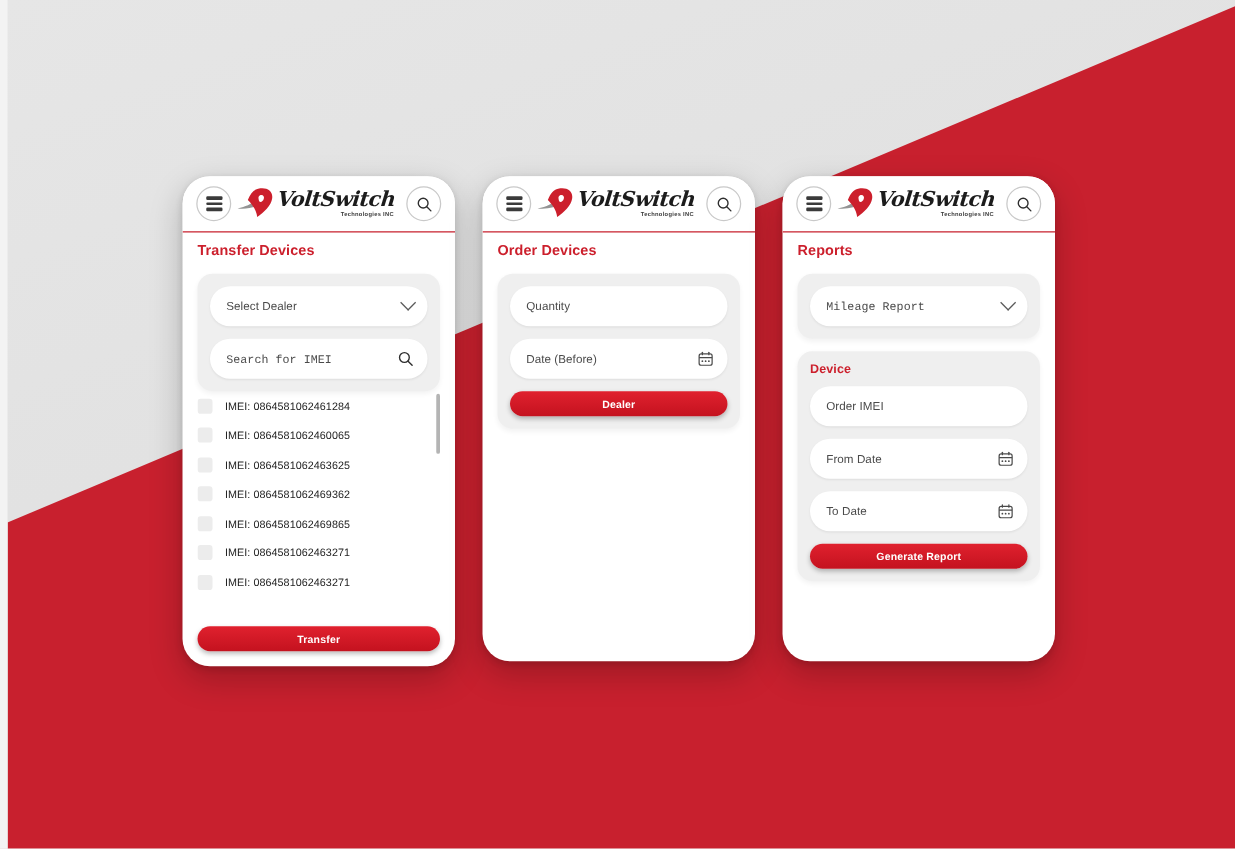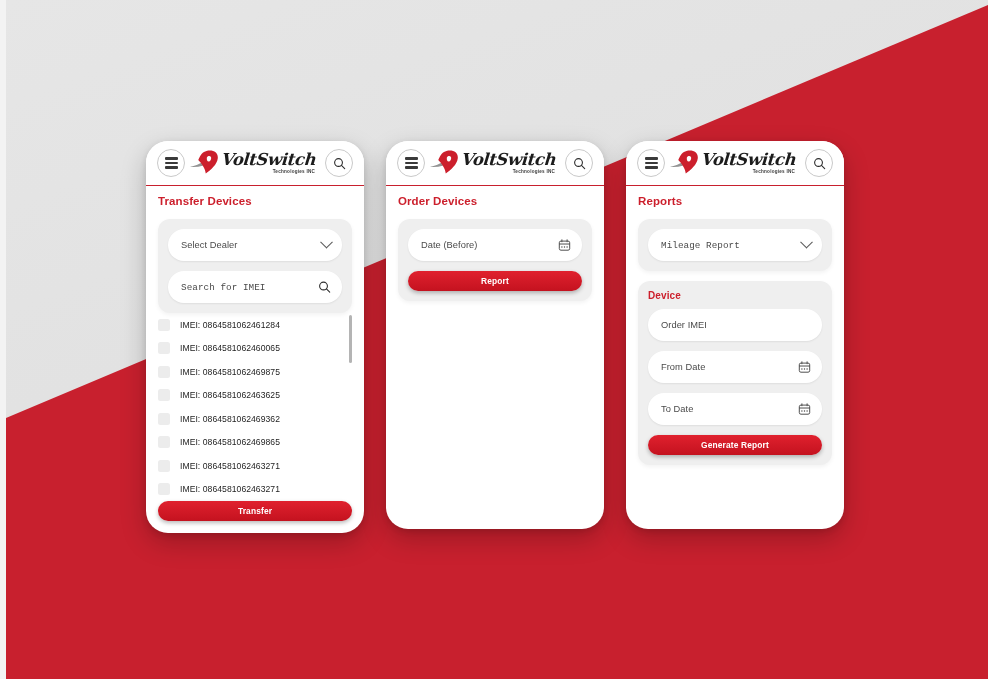--- a/index.html
+++ b/index.html
@@ -311,24 +311,20 @@
           <div class="imei-row">
             <span class="cbox"></span>
             <span class="imei-label">IMEI: 0864581062461284</span>
           </div>
           <div class="imei-row">
             <span class="cbox"></span>
             <span class="imei-label">IMEI: 0864581062460065</span>
           </div>
           <div class="imei-row">
             <span class="cbox"></span>
-            <span class="imei-label">IMEI: 0864581062469875</span>
-          </div>
-          <div class="imei-row">
-            <span class="cbox"></span>
             <span class="imei-label">IMEI: 0864581062463625</span>
           </div>
           <div class="imei-row">
             <span class="cbox"></span>
             <span class="imei-label">IMEI: 0864581062469362</span>
           </div>
           <div class="imei-row">
             <span class="cbox"></span>
             <span class="imei-label">IMEI: 0864581062469865</span>
           </div>
@@ -380,35 +376,38 @@
           <circle cx="8.5" cy="8.5" r="6" fill="none" stroke="#2e2e2e" stroke-width="1.7"></circle>
           <line x1="13" y1="13" x2="18" y2="18" stroke="#2e2e2e" stroke-width="1.7" stroke-linecap="round"></line>
         </svg>
       </div>
     </div>
 
     <div class="screen-body">
       <div class="page-title">Order Devices</div>
 
       <div class="form-card">
+        <div class="field">
+          <span class="ph">Quantity</span>
+        </div>
         <div class="field">
           <span class="ph">Date (Before)</span>
           <span class="trail">
             <svg width="13" height="13" viewBox="0 0 20 20">
               <rect x="2" y="4" width="16" height="14" rx="2.5" fill="none" stroke="#4a4a4a" stroke-width="1.5"></rect>
               <line x1="2" y1="8.5" x2="18" y2="8.5" stroke="#4a4a4a" stroke-width="1.5"></line>
               <line x1="6" y1="2" x2="6" y2="5" stroke="#4a4a4a" stroke-width="1.5" stroke-linecap="round"></line>
               <line x1="14" y1="2" x2="14" y2="5" stroke="#4a4a4a" stroke-width="1.5" stroke-linecap="round"></line>
               <circle cx="6" cy="13" r="1.1" fill="#4a4a4a"></circle>
               <circle cx="10" cy="13" r="1.1" fill="#4a4a4a"></circle>
               <circle cx="14" cy="13" r="1.1" fill="#4a4a4a"></circle>
             </svg>
           </span>
         </div>
-        <button class="btn-primary">Report</button>
+        <button class="btn-primary">Dealer</button>
       </div>
     </div>
   </div>
 
   <div class="phone phone-3">
 
     <div class="app-header">
       <div class="icon-circle">
         <span class="burger">
             <i></i>

